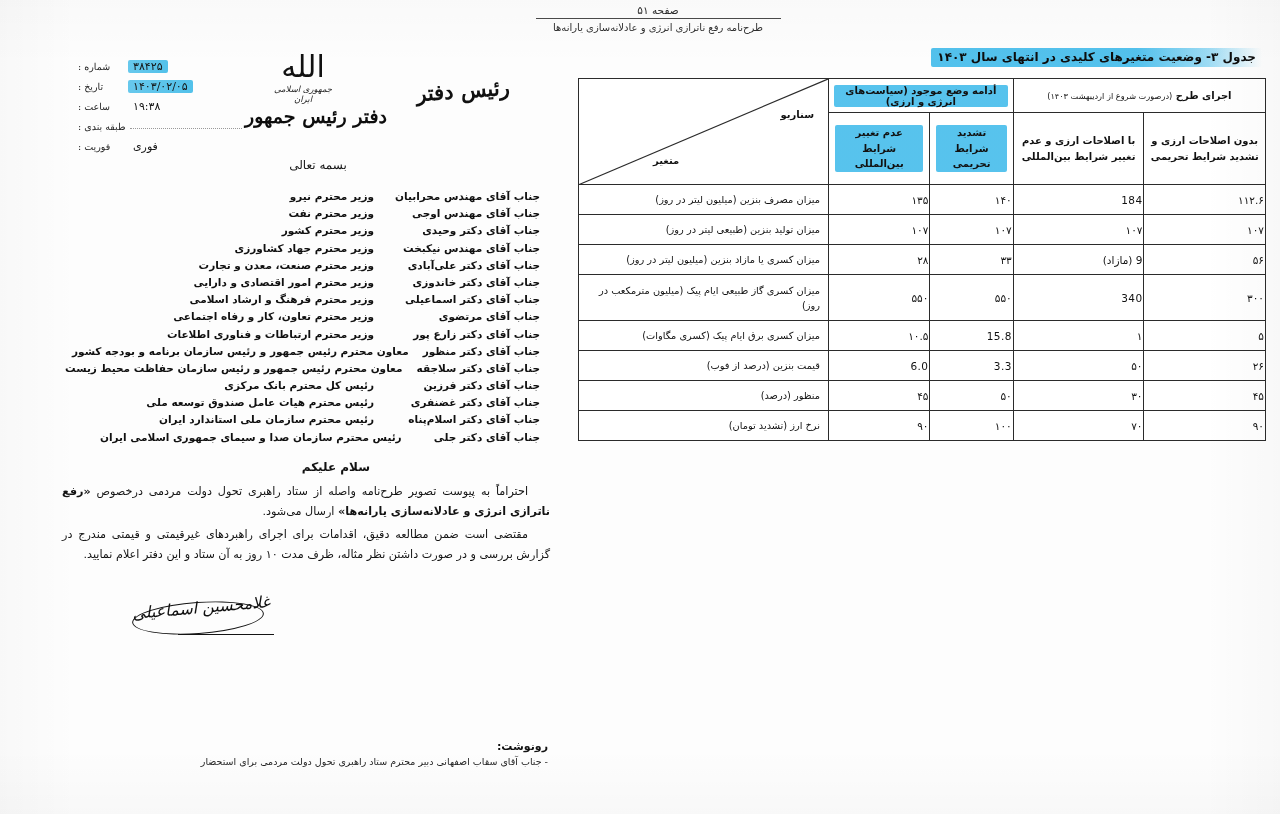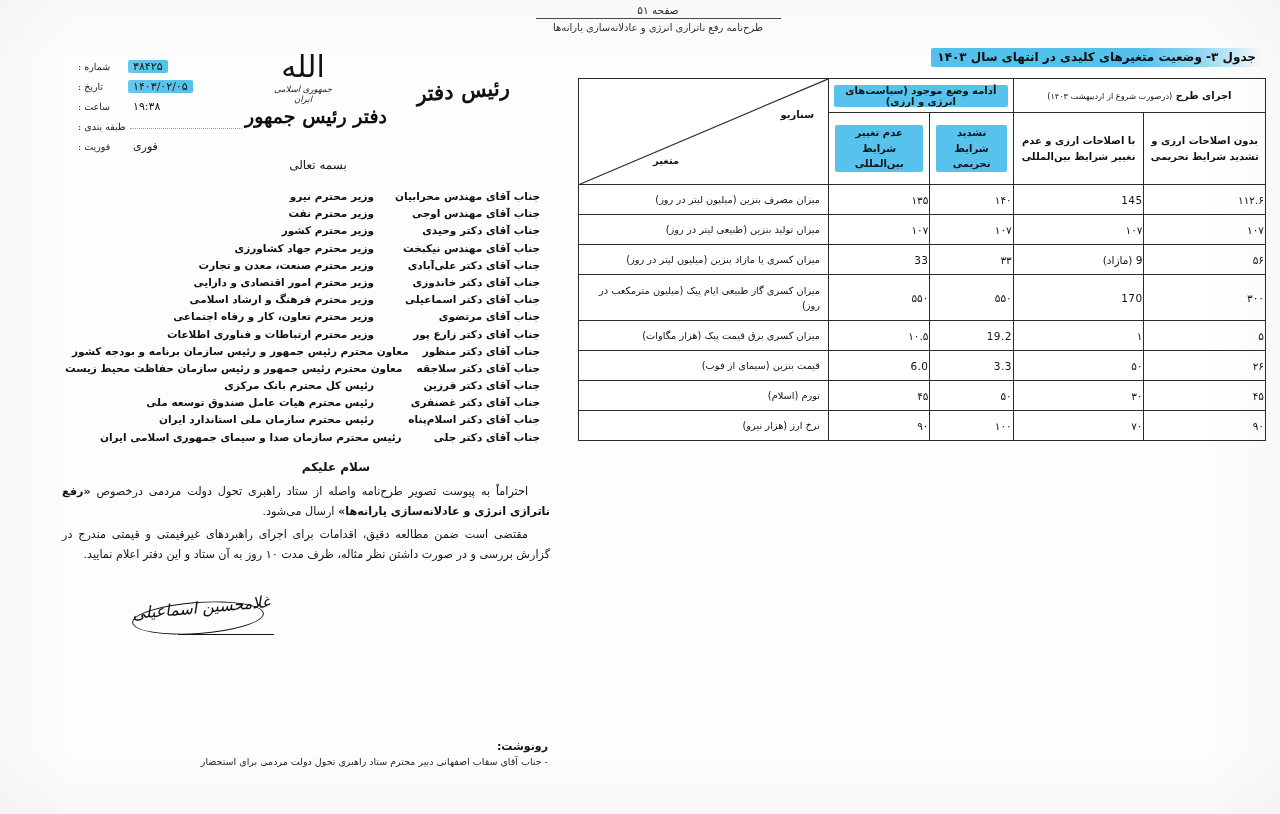--- a/index.html
+++ b/index.html
@@ -403,70 +403,70 @@
             <span class="hl-cyan">تشدید شرایط تحریمی</span>
           </th>
           <th class="sub-h">
             <span class="hl-cyan">عدم تغییر شرایط بین‌المللی</span>
           </th>
         </tr>
       </thead>
       <tbody id="tbl-body">
           <tr>
             <td class="num"><span>۱۱۲.۶</span></td>
-            <td class="num"><span>145</span></td>
+            <td class="num"><span>184</span></td>
             <td class="num"><span>۱۴۰</span></td>
             <td class="num"><span>۱۳۵</span></td>
             <td class="lbl-c"><span>میزان مصرف بنزین (میلیون لیتر در روز)</span></td>
           </tr>
           <tr>
             <td class="num"><span>۱۰۷</span></td>
             <td class="num"><span>۱۰۷</span></td>
             <td class="num"><span>۱۰۷</span></td>
             <td class="num"><span>۱۰۷</span></td>
             <td class="lbl-c"><span>میزان تولید بنزین (طبیعی لیتر در روز)</span></td>
           </tr>
           <tr>
             <td class="num"><span>۵۶</span></td>
             <td class="num"><span>9 (مازاد)</span></td>
             <td class="num"><span>۳۳</span></td>
-            <td class="num"><span>33</span></td>
+            <td class="num"><span>۲۸</span></td>
             <td class="lbl-c"><span>میزان کسری یا مازاد بنزین (میلیون لیتر در روز)</span></td>
           </tr>
           <tr class="tall">
             <td class="num"><span>۳۰۰</span></td>
-            <td class="num"><span>170</span></td>
+            <td class="num"><span>340</span></td>
             <td class="num"><span>۵۵۰</span></td>
             <td class="num"><span>۵۵۰</span></td>
             <td class="lbl-c"><span>میزان کسری گاز طبیعی ایام پیک (میلیون مترمکعب در روز)</span></td>
           </tr>
           <tr>
             <td class="num"><span>۵</span></td>
             <td class="num"><span>۱</span></td>
-            <td class="num"><span>19.2</span></td>
+            <td class="num"><span>15.8</span></td>
             <td class="num"><span>۱۰.۵</span></td>
-            <td class="lbl-c"><span>میزان کسری برق قیمت پیک (هزار مگاوات)</span></td>
+            <td class="lbl-c"><span>میزان کسری برق ایام پیک (کسری مگاوات)</span></td>
           </tr>
           <tr>
             <td class="num"><span>۲۶</span></td>
             <td class="num"><span>۵۰</span></td>
             <td class="num"><span>3.3</span></td>
             <td class="num"><span>6.0</span></td>
-            <td class="lbl-c"><span>قیمت بنزین (سیمای از فوب)</span></td>
+            <td class="lbl-c"><span>قیمت بنزین (درصد از فوب)</span></td>
           </tr>
           <tr>
             <td class="num"><span>۴۵</span></td>
             <td class="num"><span>۳۰</span></td>
             <td class="num"><span>۵۰</span></td>
             <td class="num"><span>۴۵</span></td>
-            <td class="lbl-c"><span>تورم (اسلام)</span></td>
+            <td class="lbl-c"><span>منظور (درصد)</span></td>
           </tr>
           <tr class="hl-row">
             <td class="num"><span>۹۰</span></td>
             <td class="num"><span>۷۰</span></td>
             <td class="num"><span class="stroke"></span><span>۱۰۰</span></td>
             <td class="num"><span class="stroke"></span><span>۹۰</span></td>
-            <td class="lbl-c"><span class="stroke partial"></span><span>نرخ ارز (هزار نیرو)</span></td>
+            <td class="lbl-c"><span class="stroke partial"></span><span>نرخ ارز (تشدید تومان)</span></td>
           </tr>
         </tbody>
     </table>
   </div>
 </div>
 
 </body></html>

